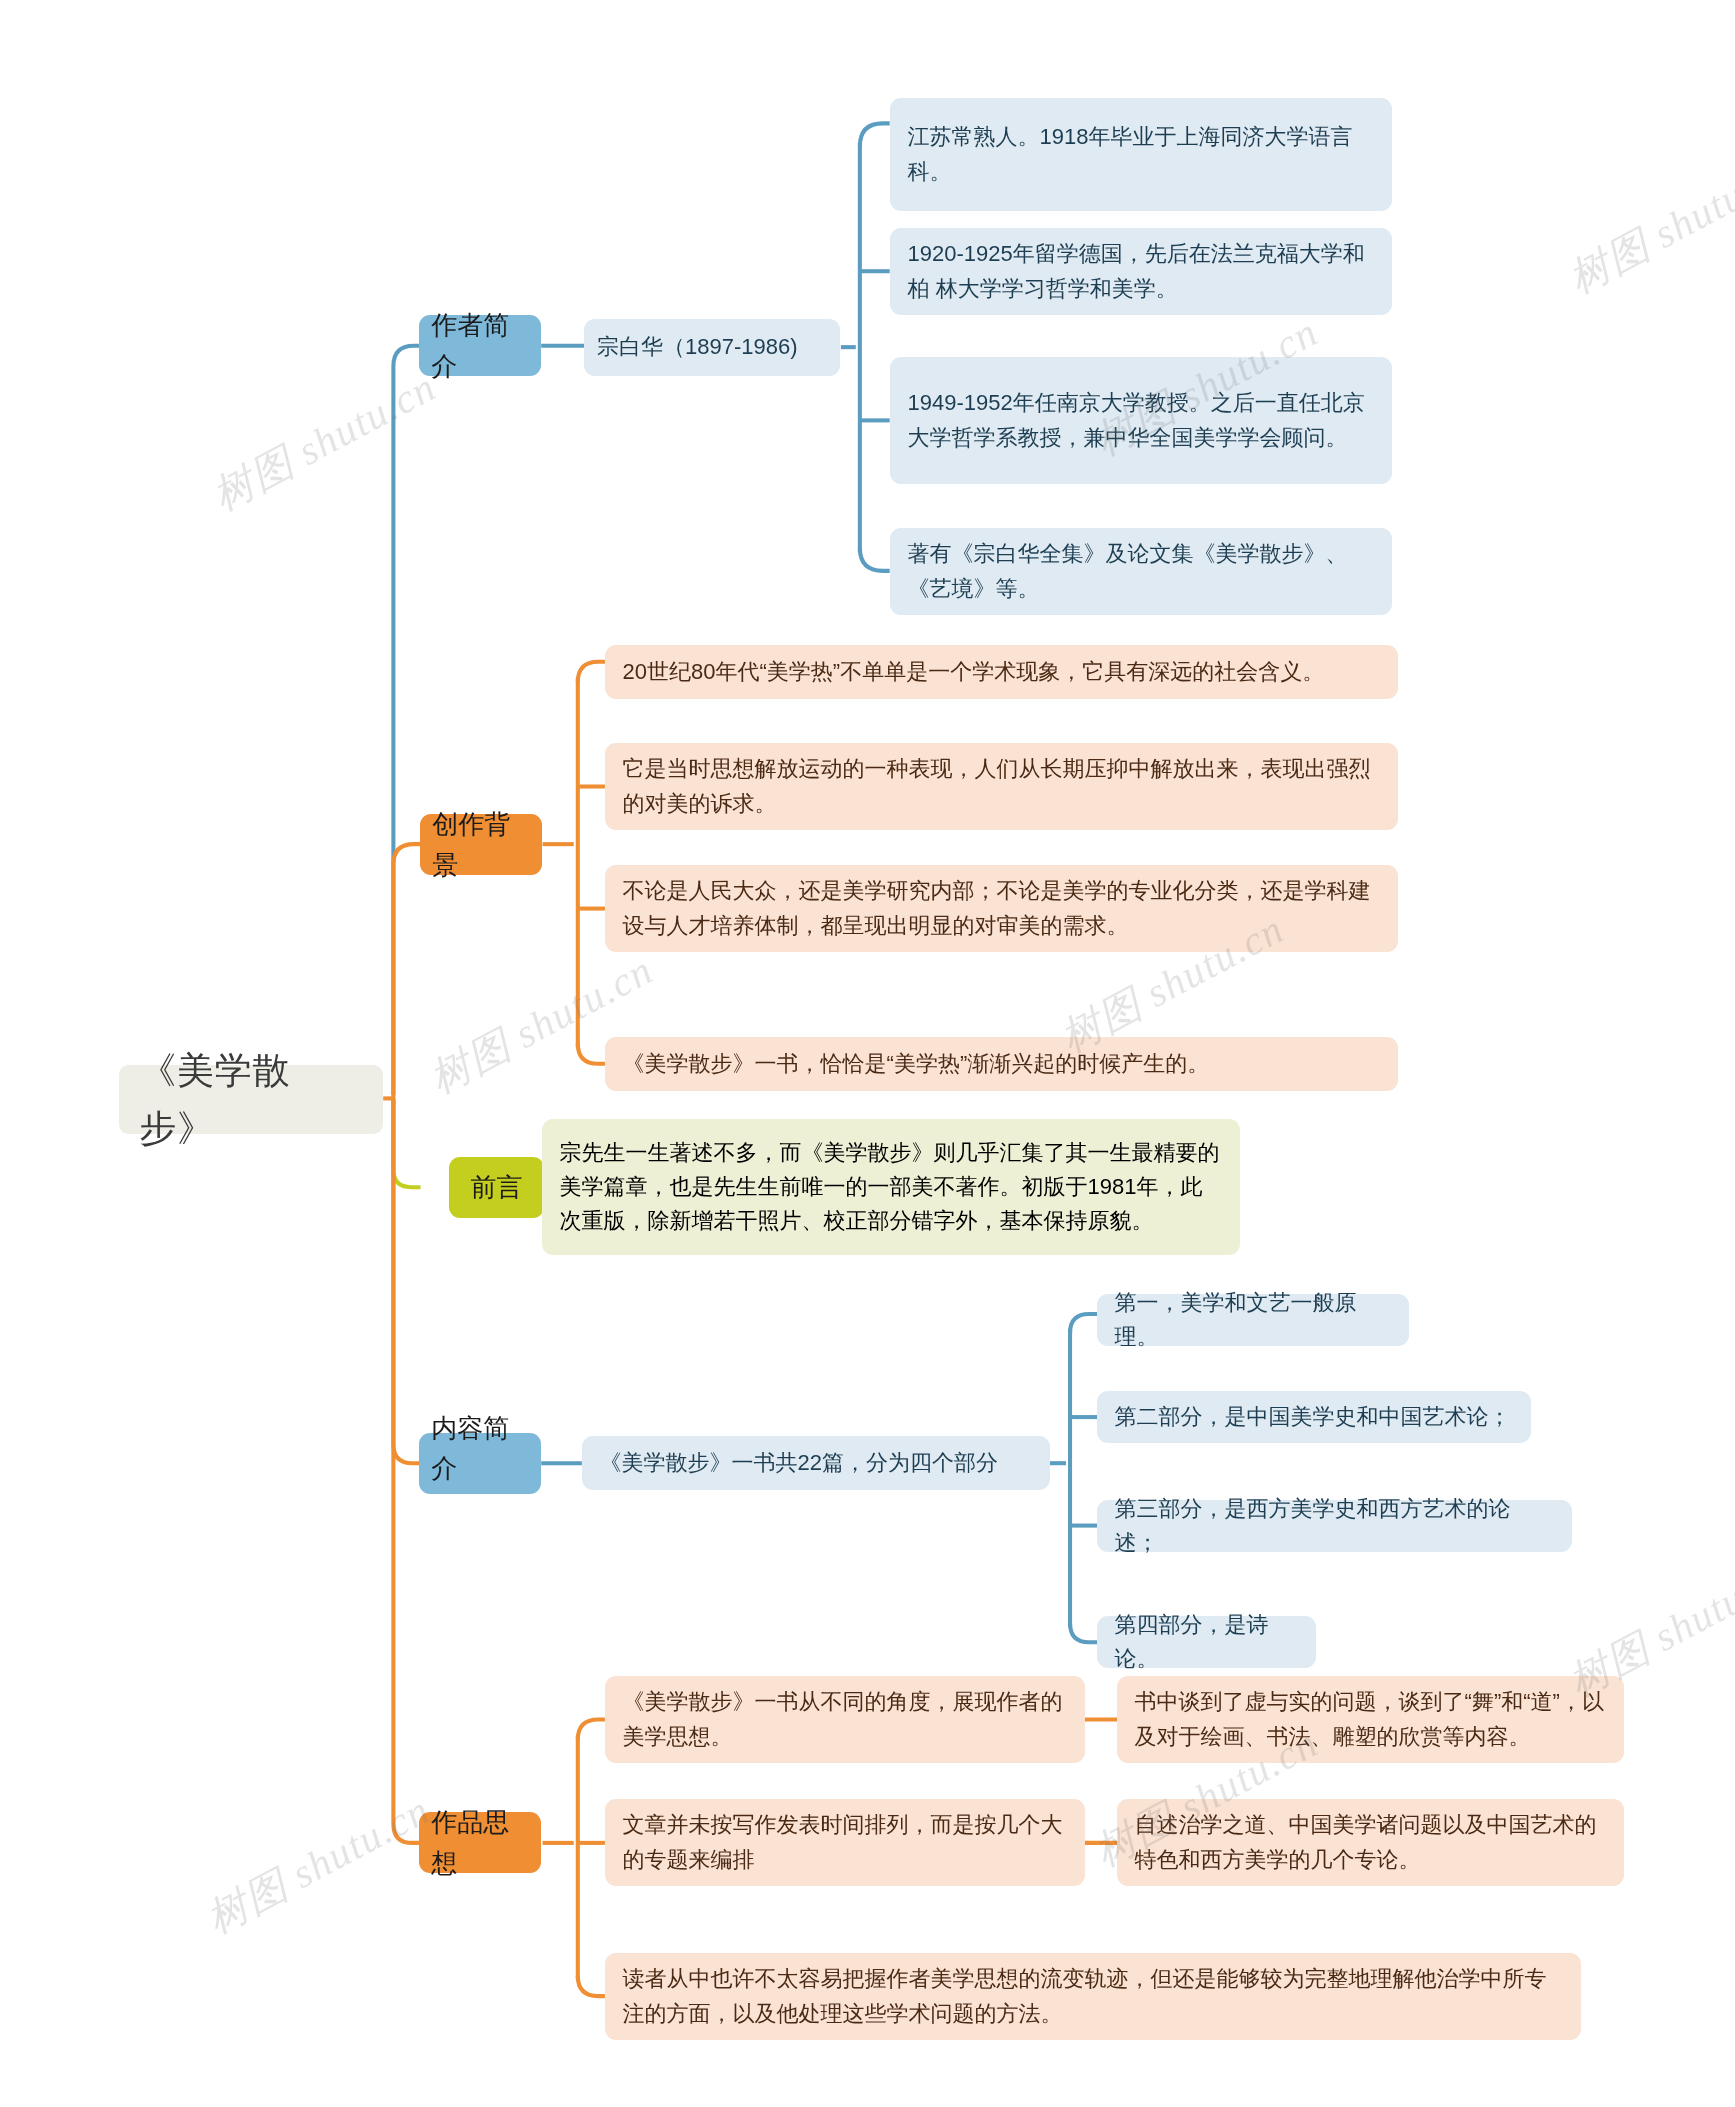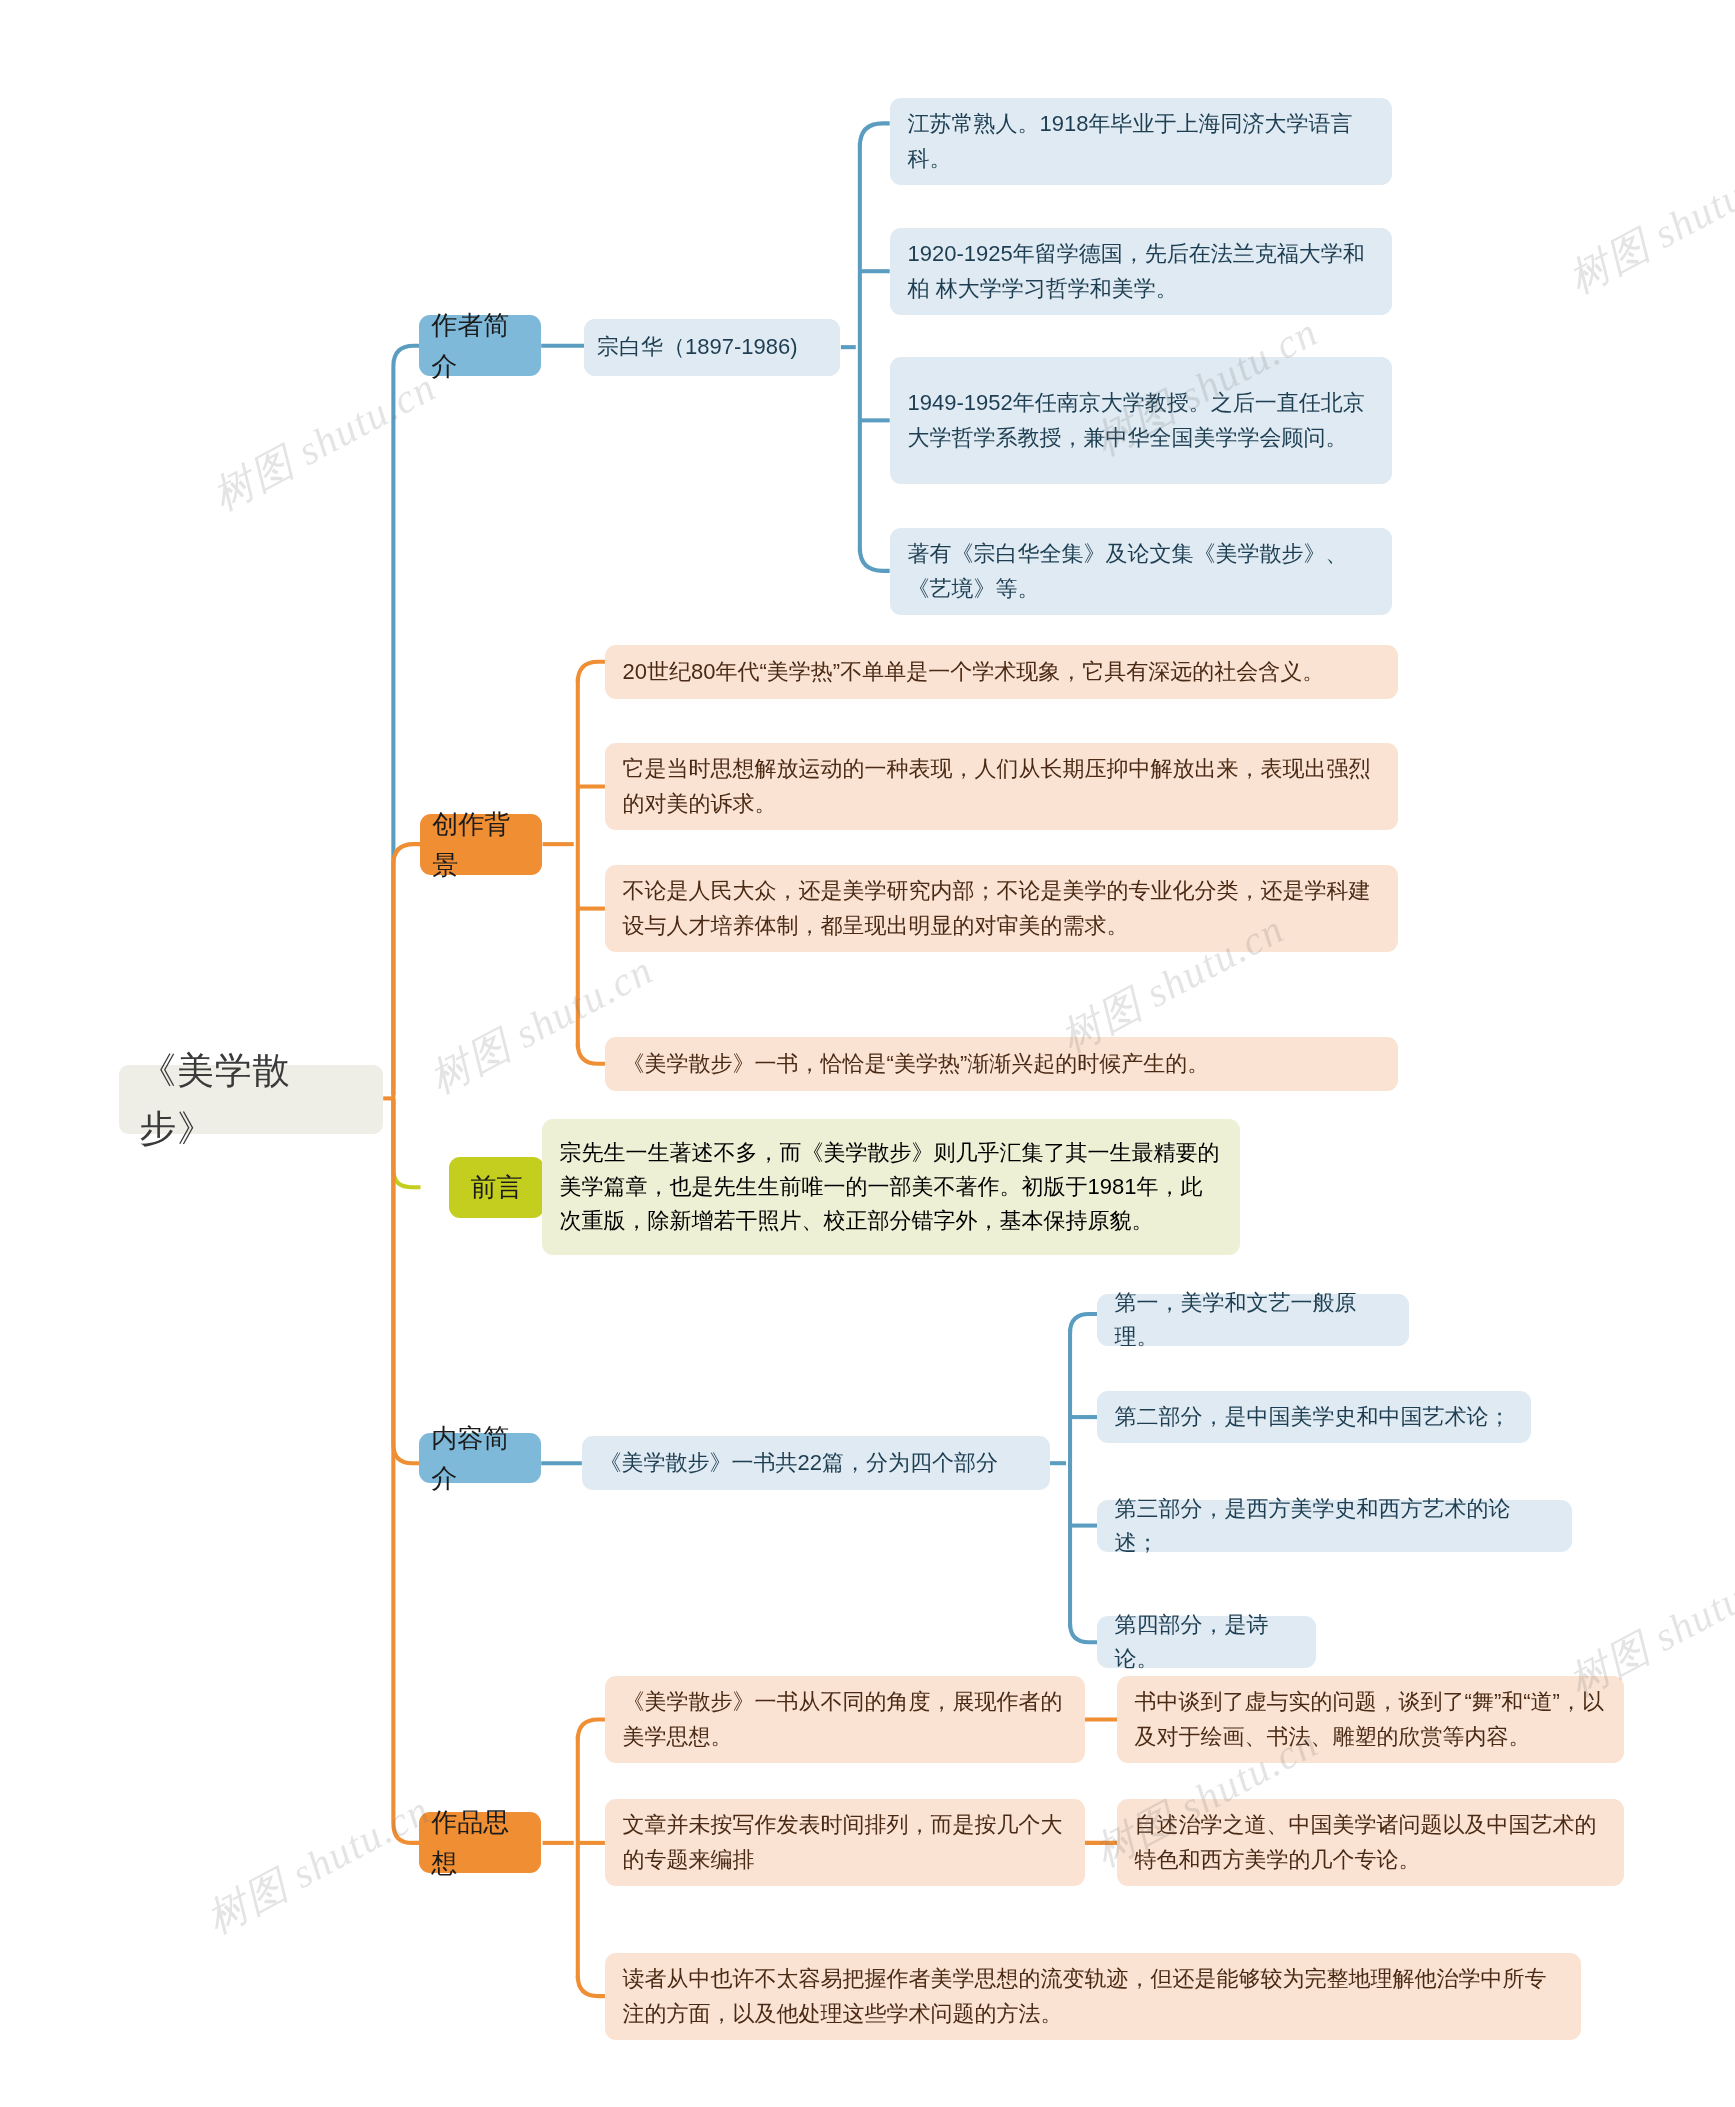--- a/index.html
+++ b/index.html
@@ -153,21 +153,21 @@
   </div>
 
   <div class="node branch branch-blue" style="left:419px; top:315px; width:122px; height:61px;">
     <span>作者简介</span>
   </div>
 
   <div class="node card card-blue" style="left:584px; top:319px; width:256px; height:57px; font-size:22px; padding:0 13px;">
     <span>宗白华（1897-1986)</span>
   </div>
 
-  <div class="node card card-blue" style="left:890px; top:98px; width:502px; height:87px;">
+  <div class="node card card-blue" style="left:890px; top:98px; width:502px; height:113px;">
     <span>江苏常熟人。1918年毕业于上海同济大学语言科。</span>
   </div>
 
   <div class="node card card-blue" style="left:890px; top:228px; width:502px; height:87px;">
     <span>1920-1925年留学德国，先后在法兰克福大学和柏 林大学学习哲学和美学。</span>
   </div>
 
   <div class="node card card-blue" style="left:890px; top:357px; width:502px; height:127px;">
     <span>1949-1952年任南京大学教授。之后一直任北京大学哲学系教授，兼中华全国美学学会顾问。</span>
   </div>
@@ -197,21 +197,21 @@
   </div>
 
   <div class="node branch branch-olive" style="left:420px; top:1157px; width:95px; height:61px;">
     <span>前言</span>
   </div>
 
   <div class="node card card-olive" style="left:542px; top:1119px; width:698px; height:136px;">
     <span>宗先生一生著述不多，而《美学散步》则几乎汇集了其一生最精要的美学篇章，也是先生生前唯一的一部美不著作。初版于1981年，此次重版，除新增若干照片、校正部分错字外，基本保持原貌。</span>
   </div>
 
-  <div class="node branch branch-blue" style="left:419px; top:1433px; width:122px; height:50px;">
+  <div class="node branch branch-blue" style="left:419px; top:1433px; width:122px; height:61px;align-items:flex-end;">
     <span>内容简介</span>
   </div>
 
   <div class="node card card-blue" style="left:582px; top:1436px; width:468px; height:54px; padding:0 17.6px;">
     <span>《美学散步》一书共22篇，分为四个部分</span>
   </div>
 
   <div class="node card card-blue" style="left:1097px; top:1294px; width:312px; height:52px;">
     <span>第一，美学和文艺一般原理。</span>
   </div>

